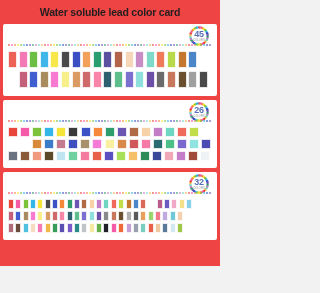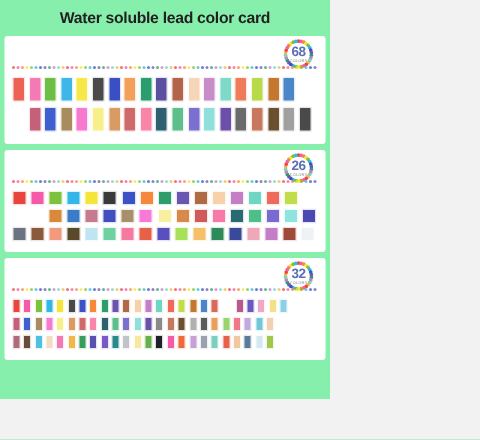--- a/index.html
+++ b/index.html
@@ -5,21 +5,21 @@
   html,body{margin:0;padding:0;}
   body{
     width:220px;height:293px;
     background:#f2f2f2;
     font-family:"Liberation Sans", sans-serif;
     overflow:hidden;
   }
   .page{
     position:relative;
     width:220px;height:266px;
-    background:#86efac;
+    background:#ef4444;
     box-sizing:border-box;
   }
   .title{
     text-align:center;
     font-size:10.5px;
     font-weight:700;
     color:#231f20;
     letter-spacing:-0.2px;
     padding:7px 0 6px 0;
     line-height:1;
@@ -143,21 +143,21 @@
               <circle cx="2.45" cy="10.10" r="1.25" fill="#f0b84a"></circle>
               <circle cx="2.82" cy="8.34" r="1.25" fill="#e8453c"></circle>
               <circle cx="3.55" cy="6.70" r="1.25" fill="#f45aa8"></circle>
               <circle cx="4.61" cy="5.25" r="1.25" fill="#f5883a"></circle>
               <circle cx="5.95" cy="4.04" r="1.25" fill="#f5e43a"></circle>
               <circle cx="7.50" cy="3.14" r="1.25" fill="#7cc23a"></circle>
               <circle cx="9.21" cy="2.59" r="1.25" fill="#34b6e8"></circle>
             </g>
           <circle cx="11" cy="11" r="7.2" fill="#ffffff"></circle>
         </svg>
-        <span class="num">68</span>
+        <span class="num">45</span>
         <span class="sub">COLORS</span>
       </div>
     </div>
     <div class="divider">
         <i style="background: rgb(232, 69, 60); opacity: 0.75;"></i>
         <i style="background: rgb(244, 90, 168); opacity: 0.75;"></i>
         <i style="background: rgb(245, 136, 58); opacity: 0.75;"></i>
         <i style="background: rgb(245, 228, 58); opacity: 0.75;"></i>
         <i style="background: rgb(124, 194, 58); opacity: 0.75;"></i>
         <i style="background: rgb(52, 182, 232); opacity: 0.75;"></i>

